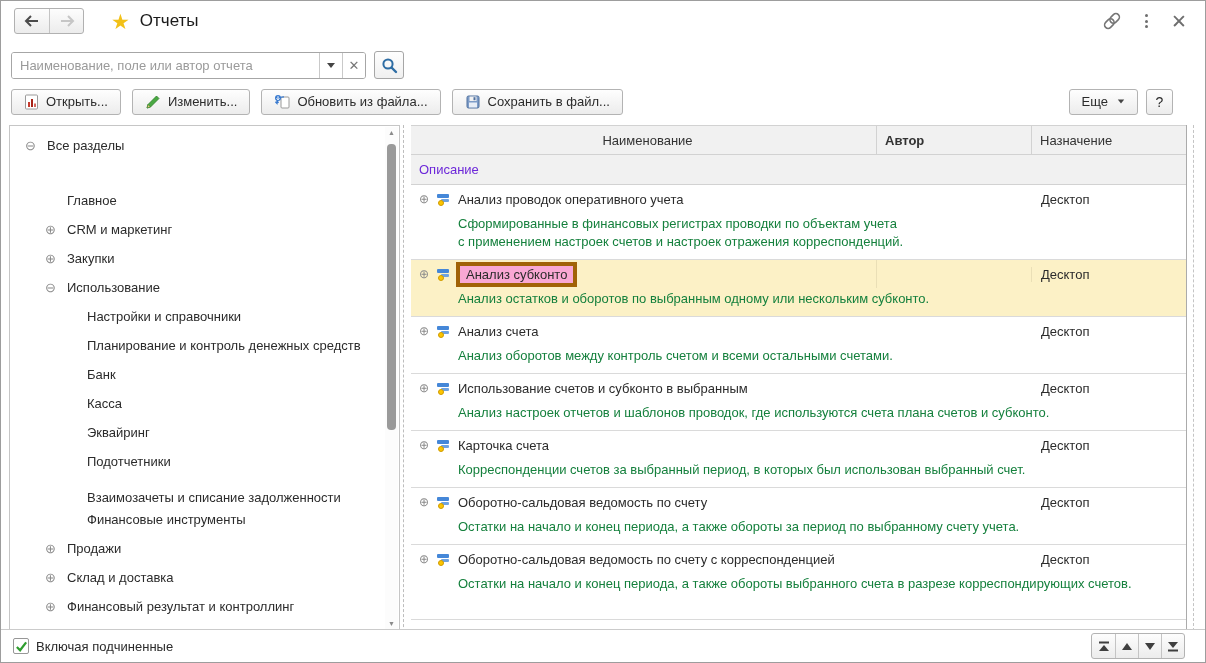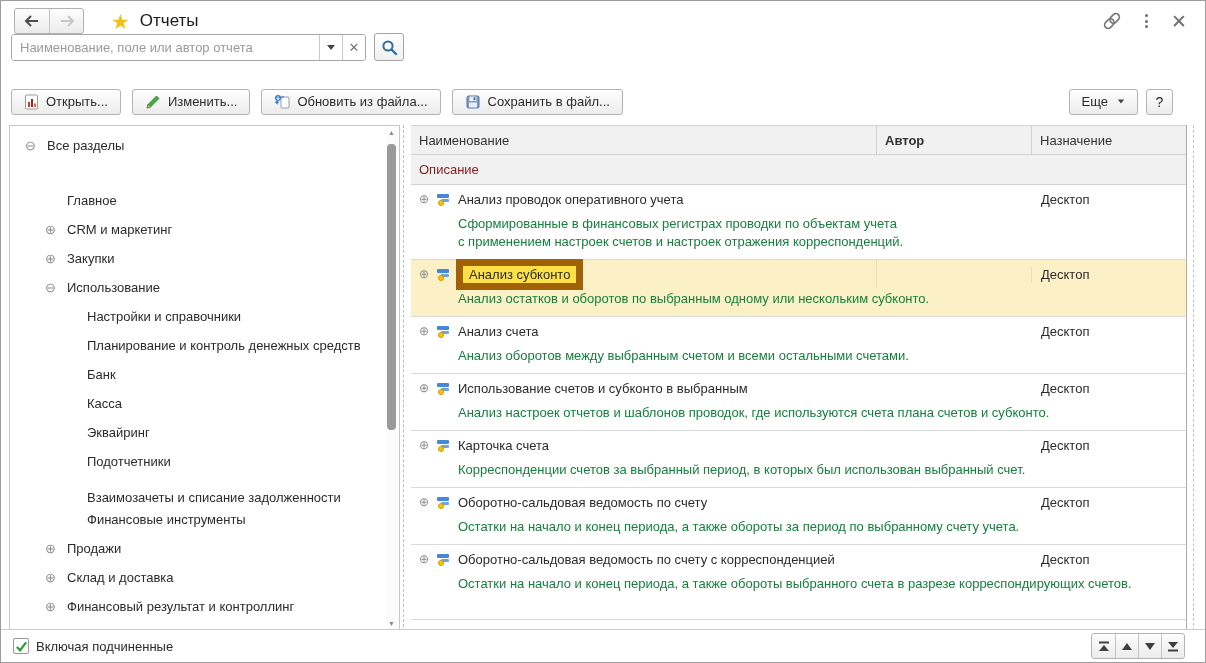--- a/index.html
+++ b/index.html
@@ -16,21 +16,21 @@
   .navbtn { width:34px; height:24px; display:flex; align-items:center; justify-content:center; cursor:pointer; }
   .navbtn + .navbtn { border-left:1px solid #c4c4c4; }
   .star { margin-left:27px; font-size:21px; color:#f2c118; line-height:1; }
   .page-title { margin-left:10px; font-size:17px; color:#1b1b1b; }
   .titlebar-right { margin-left:auto; display:flex; align-items:center; gap:20px; margin-right:18px; color:#6e6e6e; }
   .kebab { display:flex; flex-direction:column; gap:2.5px; padding:3px; cursor:pointer; }
   .kebab i { width:3px; height:3px; border-radius:50%; background:#6e6e6e; }
   .close-x { font-size:19px; color:#6e6e6e; cursor:pointer; line-height:1; }
 
   
-  .search-row { position:absolute; left:10px; top:32px; height:28px; display:flex; align-items:center; }
+  .search-row { position:absolute; left:10px; top:50px; height:28px; display:flex; align-items:center; }
   .search-field { display:flex; width:355px; height:27px; border:1px solid #a6a6a6; border-radius:3px; background:#fff; overflow:hidden; }
   .search-field input { flex:1; border:none; outline:none; padding:0 8px; font:13px "Liberation Sans",sans-serif; color:#333; }
   .search-field input::placeholder { color:#9a9a9a; }
   .fld-btn { width:23px; display:flex; align-items:center; justify-content:center; border-left:1px solid #c9c9c9; cursor:pointer; background:#fff; }
   .tri-down { width:0; height:0; border-left:4px solid transparent; border-right:4px solid transparent; border-top:5px solid #444; }
   .fld-x { color:#777; font-size:13px; line-height:1; }
   .search-btn { margin-left:8px; width:30px; height:28px; border:1px solid #a6a6a6; border-radius:3px; background:linear-gradient(#fefefe,#f0f0f0); display:flex; align-items:center; justify-content:center; cursor:pointer; }
 
   
   .toolbar { position:absolute; left:10px; top:87px; right:10px; height:27px; display:flex; align-items:center; gap:11px; }
@@ -51,39 +51,39 @@
   .tree-item { height:29px; display:flex; align-items:center; cursor:pointer; }
   .tree-expander { width:18px; flex:none; color:#8c8c8c; font-size:13px; text-align:left; line-height:1; }
   .tree-label { margin-left:4px; white-space:nowrap; }
   .tree-scroll { position:absolute; right:1px; top:1px; bottom:1px; width:13px; background:#fcfcfc; }
   .tree-scroll .arr { position:absolute; left:0; right:0; text-align:center; font-size:7px; color:#8a8a8a; }
   .tree-thumb { position:absolute; left:2px; width:9px; top:17px; height:286px; background:#9a9a9a; border-radius:4px; }
 
   
   .table-area { position:absolute; left:410px; top:124px; width:776px; height:506px; overflow:hidden; background:#fff; border-right:1px solid #ababab; }
   .thead-row { display:flex; height:30px; background:#f1f1f1; border-top:1px solid #d2d2d2; border-bottom:1px solid #d2d2d2; align-items:center; }
-  .th { padding-left:8px; color:#333; }
+  .th { padding-left:8px; color:#333;text-align:center; }
   .th-name { width:465px; } .th-author { width:155px; border-left:1px solid #d2d2d2; align-self:stretch; display:flex; align-items:center;font-weight:bold; }
   .th-target { flex:1; border-left:1px solid #d2d2d2; align-self:stretch; display:flex; align-items:center; }
-  .thead-desc { height:30px; background:#f1f1f1; border-bottom:1px solid #d2d2d2; display:flex; align-items:center; padding-left:8px; color:#7f1d1d; }
+  .thead-desc { height:30px; background:#f1f1f1; border-bottom:1px solid #d2d2d2; display:flex; align-items:center; padding-left:8px; color:#6d28d9; }
 
   .row-group { border-bottom:1px solid #dadada; }
   .row-group.selected { background:#fcf1c6; }
   .row-name { display:flex; height:28px; align-items:center; }
   .cell-name { width:465px; display:flex; align-items:center; padding-left:8px; }
   .cell-author { width:155px; align-self:stretch; }
   .cell-target { flex:1; padding-left:10px; }
   .selected .cell-author, .selected .cell-target { box-shadow:inset 1px 0 0 #eadfb6; }
   .expander { width:14px; color:#8c8c8c; font-size:12px; flex:none; line-height:1; cursor:pointer; }
   .report-icon { position:relative; width:17px; height:15px; flex:none; margin:0 5px 0 3px; }
   .report-icon .b1 { position:absolute; left:1px; top:2px; width:12px; height:4px; background:#4587d8; border-radius:1px; }
   .report-icon .b2 { position:absolute; left:5px; top:7px; width:8px; height:3.5px; background:#6ea3e2; border-radius:1px; }
   .report-icon .dot { position:absolute; left:2px; top:8px; width:6px; height:6px; background:#fdc500; border:1px solid #cf9b00; border-radius:50%; }
   .name-text { white-space:nowrap; }
-  .selected .name-text { border:7px solid #a16207; padding:1px 6px; margin-left:-2px; background:#fde047; }
+  .selected .name-text { border:4px solid #a16207; padding:1px 6px; margin-left:-2px; background:#f9a8d4; }
   .row-desc { padding:2px 8px 8px 47px; line-height:18px; color:#15803d; white-space:pre-line; }
   .row-group.spacious .row-desc { padding-bottom:26px; }
 
   
   .footer { position:absolute; left:0; right:0; bottom:0; height:33px; border-top:1px solid #cbcbcb; background:#fff; display:flex; align-items:center; }
   .chk-wrap { display:flex; align-items:center; margin-left:12px; gap:7px; cursor:pointer; }
   .chk-box { width:16px; height:16px; border:1px solid #979797; border-radius:2px; background:#fff; display:flex; align-items:center; justify-content:center; }
   .nav-group { margin-left:auto; margin-right:20px; display:flex; border:1px solid #b3b3b3; border-radius:3px; overflow:hidden; background:linear-gradient(#fdfdfd,#ececec); }
   .scrollbtn { width:23px; height:24px; display:flex; align-items:center; justify-content:center; cursor:pointer; }
   .scrollbtn + .scrollbtn { border-left:1px solid #c4c4c4; }
@@ -317,21 +317,21 @@
               <span class="report-icon">
                 <span class="b1"></span>
                 <span class="b2"></span>
                 <span class="dot"></span>
               </span>
               <span class="name-text">Анализ счета</span>
             </div>
             <div class="cell-author"></div>
             <div class="cell-target">Десктоп</div>
           </div>
-          <div class="row-desc">Анализ оборотов между выбранным счетом и всеми остальными счетами.</div>
+          <div class="row-desc">Анализ оборотов между контроль счетом и всеми остальными счетами.</div>
         </div>
         <div class="row-group">
           <div class="row-name">
             <div class="cell-name">
               <span class="expander">⊕</span>
               <span class="report-icon">
                 <span class="b1"></span>
                 <span class="b2"></span>
                 <span class="dot"></span>
               </span>

